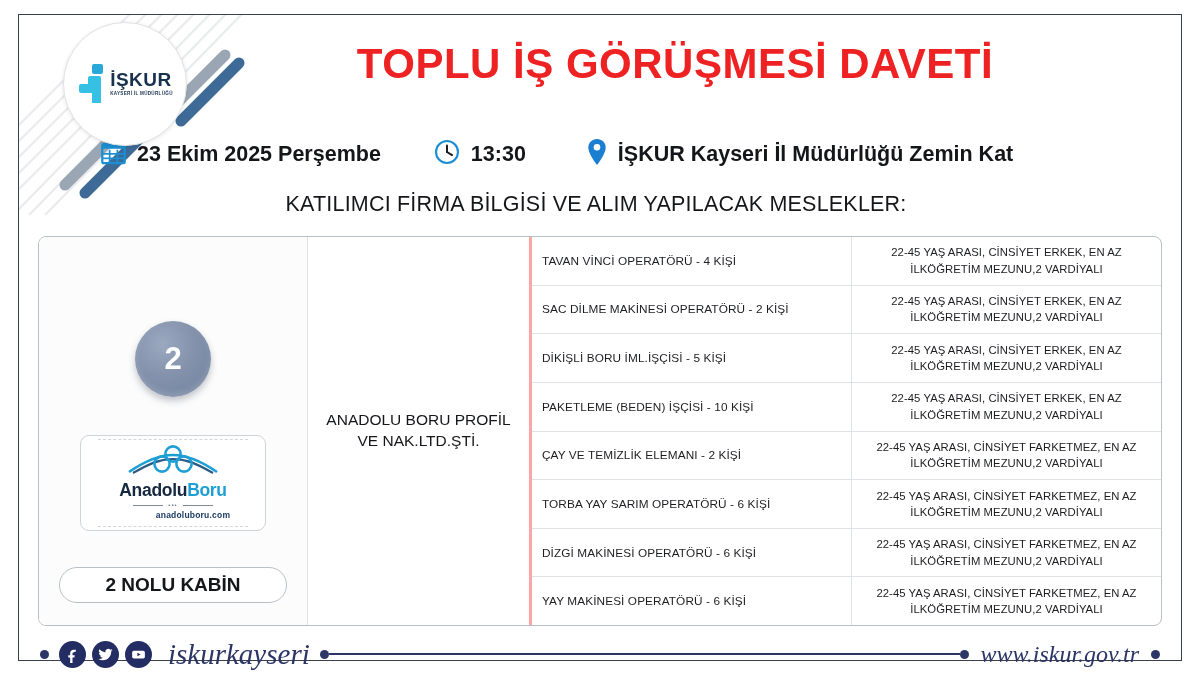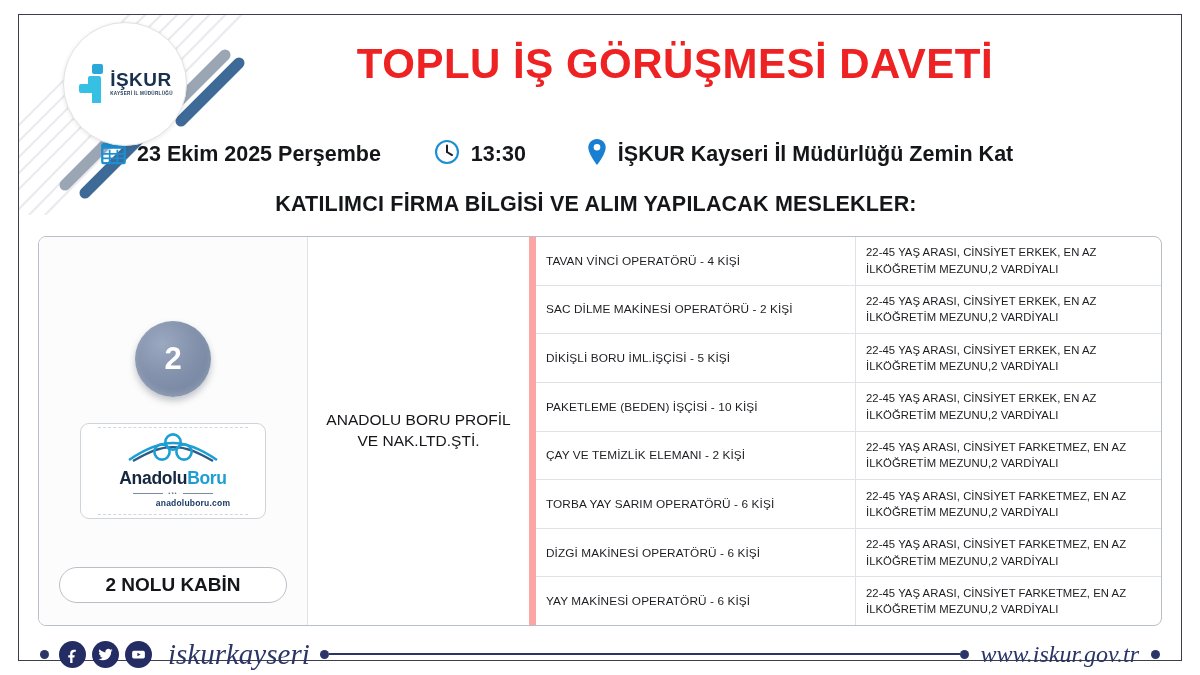--- a/index.html
+++ b/index.html
@@ -67,21 +67,21 @@
   .gap1{width:52px;}
   .gap2{width:60px;}
 
   
   .ico{display:inline-block;flex:0 0 auto;}
 
   
   .subtitle{
     position:absolute;left:32px;top:192px;right:40px;
     text-align:center;
-    font-size:21.5px;font-weight:bold;color:#15161a;
+    font-size:21.5px;font-weight:normal;color:#15161a;
     letter-spacing:.2px;
   }
 
   
   .panel{
     position:absolute;left:38px;top:236px;width:1124px;height:390px;
     border:1.5px solid #b9bfc6;
     border-radius:8px;
     background:#ffffff;
     box-sizing:border-box;
@@ -97,21 +97,21 @@
   }
   .badge{
     width:76px;height:76px;border-radius:50%;
     background:radial-gradient(circle at 36% 30%, #9aa8c0 0%, #8593ad 42%, #6f7f9c 100%);
     box-shadow:0 4px 7px rgba(40,50,70,.28), inset 0 -3px 6px rgba(255,255,255,.18);
     display:flex;align-items:center;justify-content:center;
     color:#ffffff;font-size:31px;font-weight:bold;
     margin-top:62px;
   }
   .company-logo-box{
-    margin-top:26px;
+    margin-top:38px;
     width:186px;height:96px;
     border:1px solid #cfd4da;border-radius:9px;
     background:#ffffff;
     display:flex;flex-direction:column;align-items:center;justify-content:center;
     box-sizing:border-box;
   }
   .cl-dash{width:150px;border-top:1px dashed #d2d7dd;height:0;}
   .cl-mark{margin:5px 0 1px;}
   .cl-name{font-size:17.5px;font-weight:bold;letter-spacing:-.3px;line-height:1;}
   .cl-name .a{color:#152840;}
@@ -134,21 +134,22 @@
     border-left:1px solid #dfe3e7;
     display:flex;align-items:center;justify-content:center;
     padding:0 10px;box-sizing:border-box;
   }
   .col-company .cname{
     text-align:center;font-size:15.5px;color:#15161a;line-height:1.35;
   }
 
   .col-table{
     flex:1 1 auto;display:flex;flex-direction:column;
-    border-left:7px solid #fca5a5;
+    border-left:3px solid #fca5a5;
+    text-align:center;
   }
   .trow{
     flex:1 1 0;display:flex;align-items:stretch;
     border-bottom:1px solid #dfe3e7;
   }
   .trow:last-child{border-bottom:none;}
   .cell-job{
     width:320px;flex:0 0 320px;
     display:flex;align-items:center;
     padding:0 10px;box-sizing:border-box;

